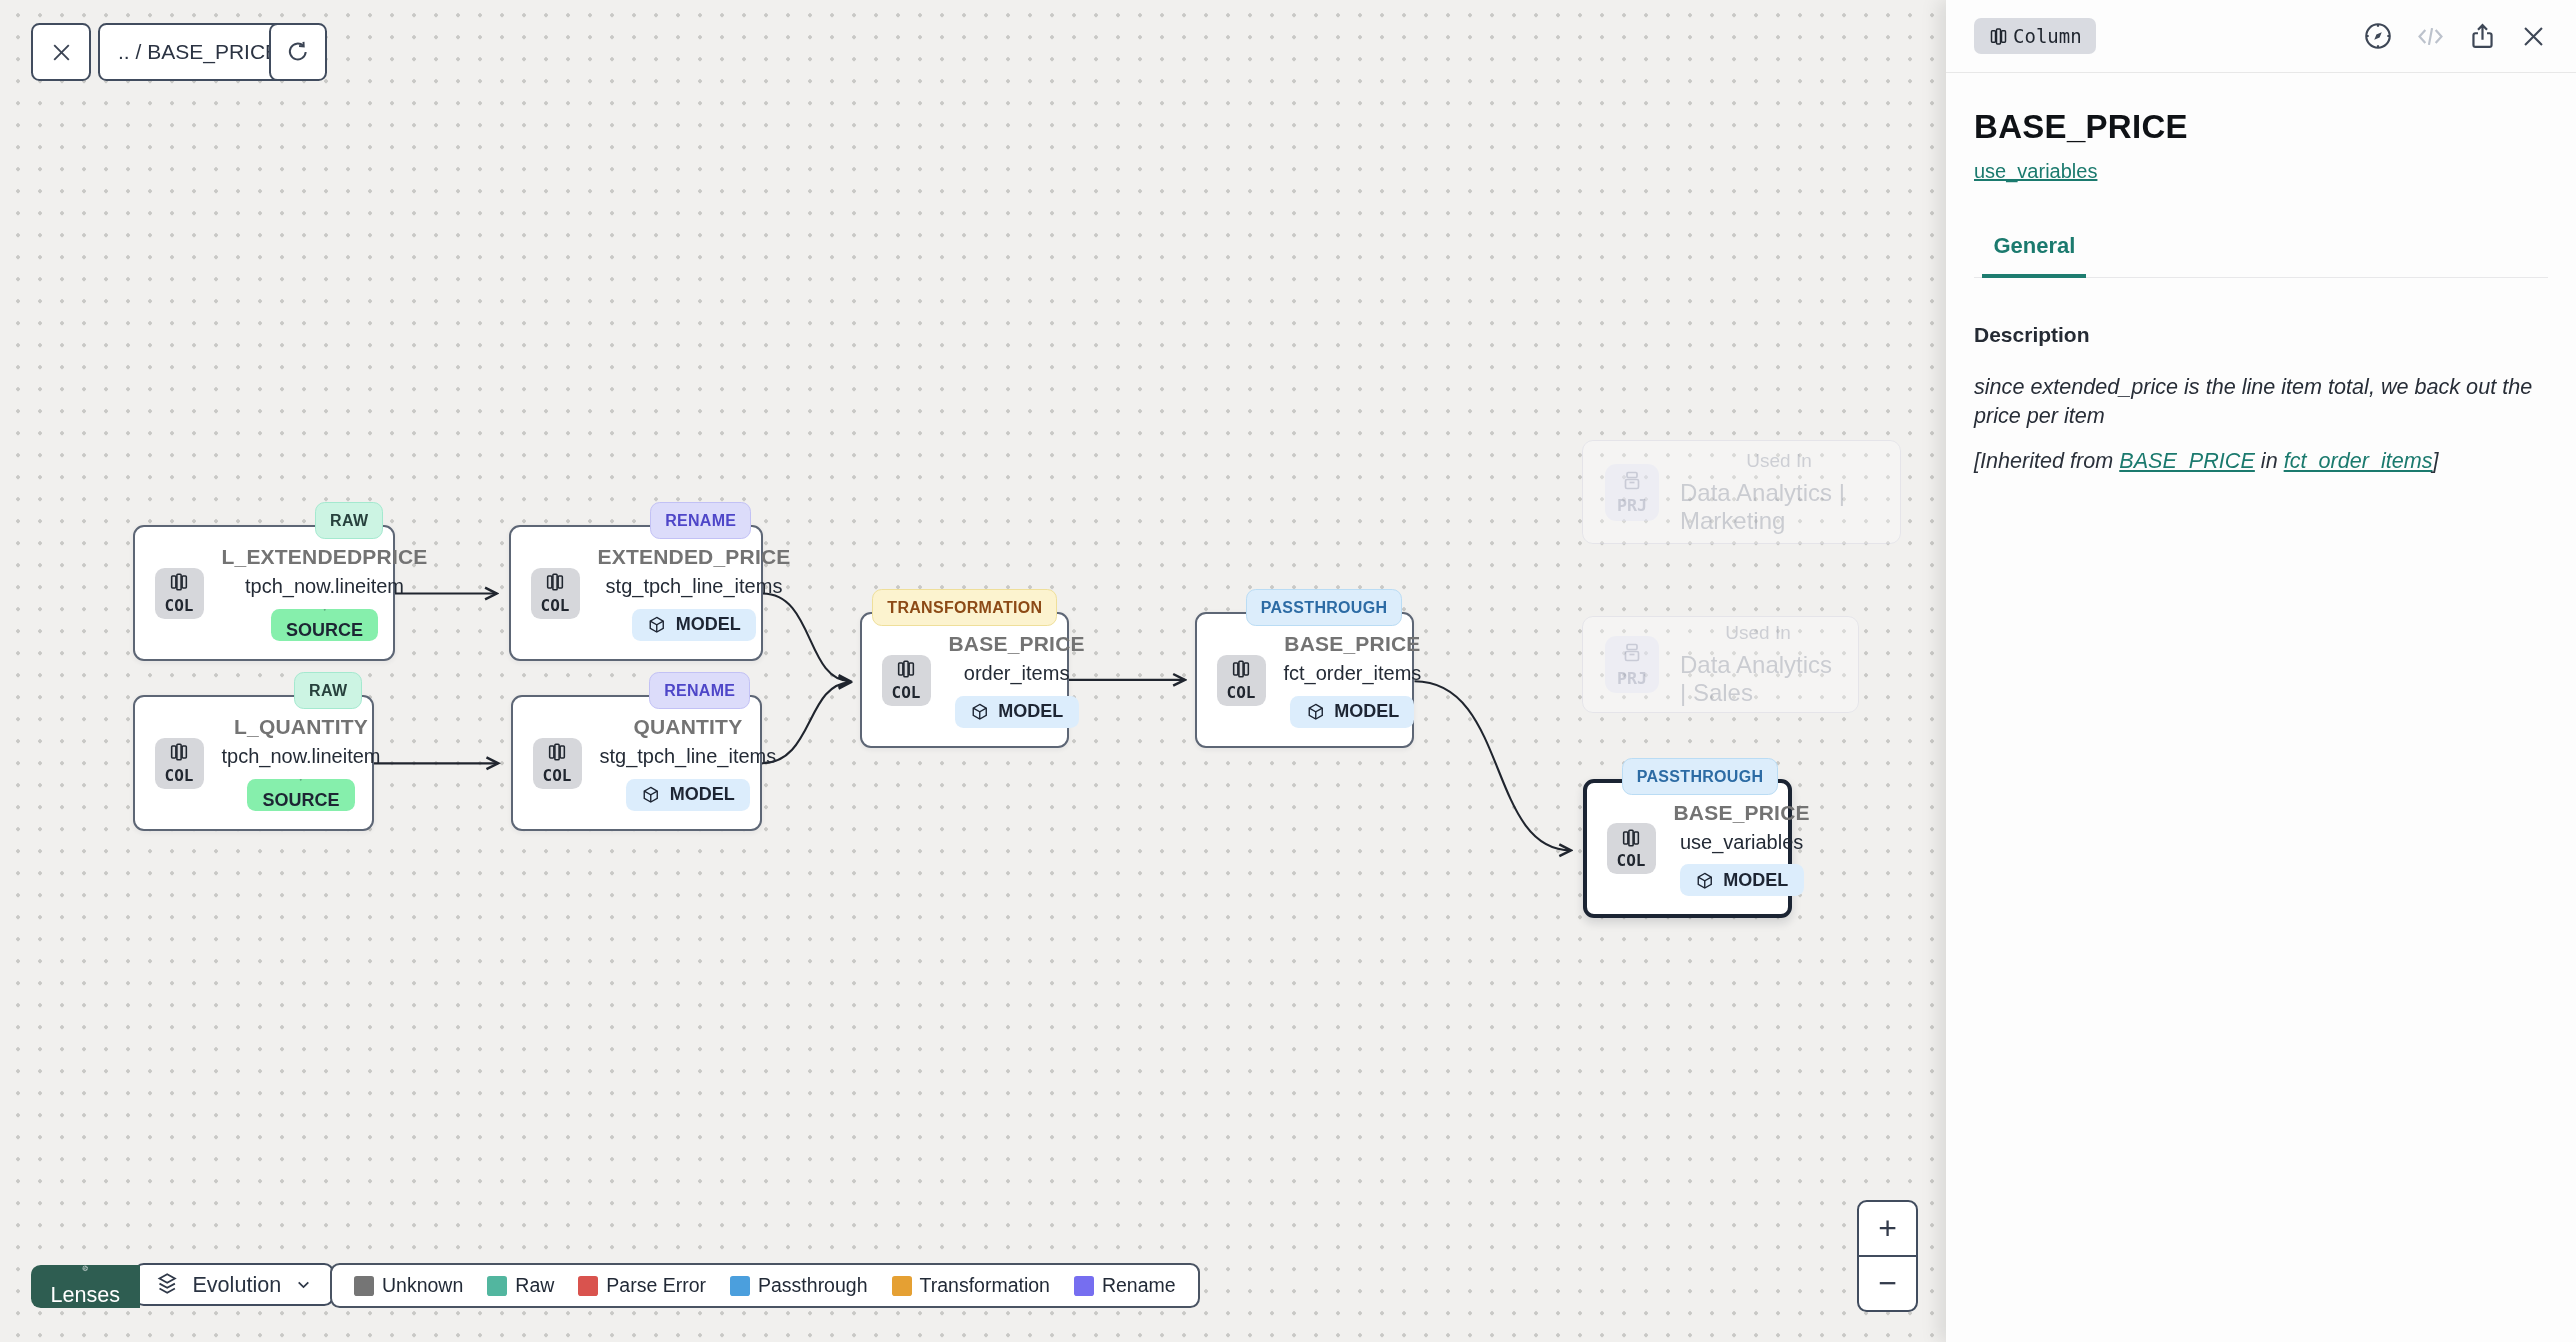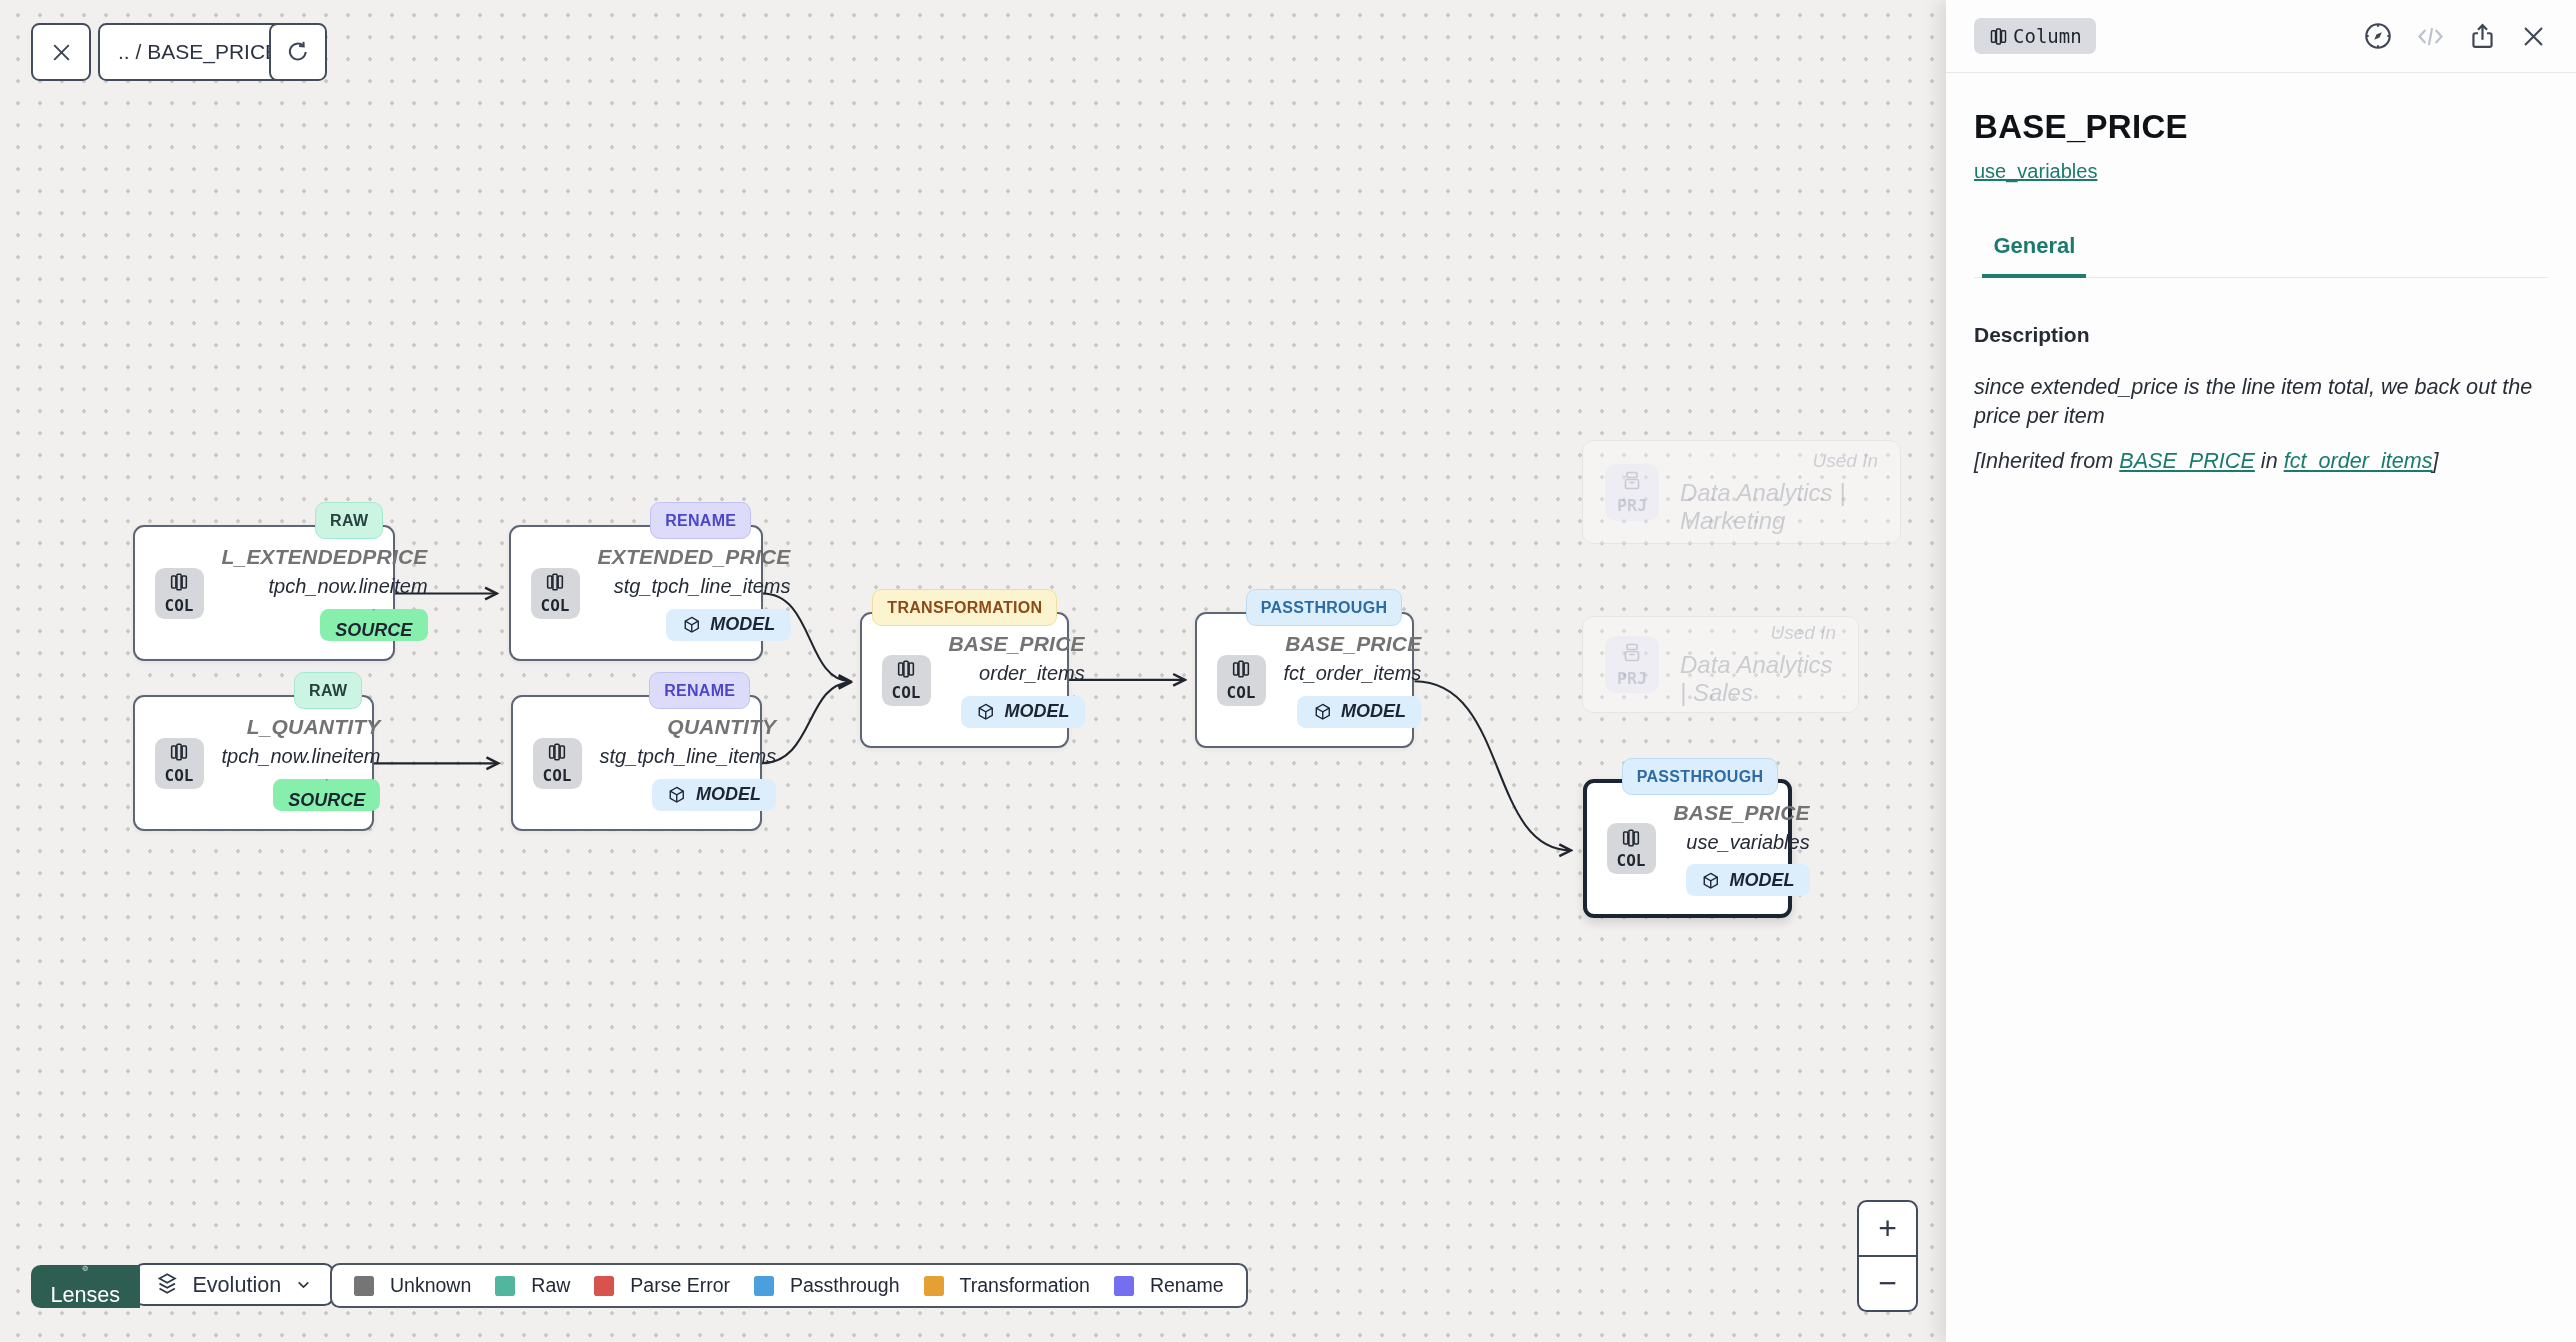--- a/index.html
+++ b/index.html
@@ -20,21 +20,21 @@
 
   
   .node{position:absolute;background:#fff;border:2.1px solid #5d6675;border-radius:11px;
         display:flex;align-items:center;gap:18px;padding:0 19.5px;box-sizing:border-box;
         box-shadow:0 1.4px 5.6px rgba(30,38,55,.06);cursor:pointer;}
   .node.selected{border:4.2px solid #1b2433;box-shadow:0 4.2px 9.7px rgba(20,28,44,.14);}
   .col-chip{flex:none;width:49px;height:51px;background:#d6d7db;border-radius:9.7px;
             display:flex;flex-direction:column;align-items:center;justify-content:center;gap:2.1px;
             color:#20262f;font-family:"DejaVu Sans Mono",monospace;font-size:16px;font-weight:bold;}
   .col-chip svg{stroke:#20262f;}
-  .node-text{display:flex;flex-direction:column;align-items:flex-end;font-style:italic;}
+  .node-text{display:flex;flex-direction:column;align-items:center;}
   .node-title{font-size:21px;font-weight:700;color:#737373;letter-spacing:0.2px;}
   .node-sub{margin-top:6.3px;font-size:20px;color:#242b36;}
   .type-chip{margin-top:10.4px;display:inline-flex;align-items:center;gap:9px;height:32px;
              padding:0 15.3px;border-radius:8.4px;font-size:18px;font-weight:600;color:#1d2533;}
   .type-chip svg{stroke:#1d2533;}
   .type-chip.source{background:#86efac;flex-direction:column;}
   .type-chip.model{background:#dcedfc;}
 
   .badge{position:absolute;top:-25px;right:9.7px;height:35px;padding:0 14px;border-radius:9.7px;
          display:flex;align-items:center;font-size:16px;font-weight:600;letter-spacing:0.3px;}
@@ -56,21 +56,21 @@
   
   .lenses-btn{position:absolute;left:31px;top:1265px;height:43px;display:flex;align-items:center;gap:10.4px;
               padding:0 19.5px;border-radius:9.7px 0 0 9.7px;color:#fff;font-size:21.6px;cursor:pointer;z-index:2;flex-direction:column;}
   .lenses-btn svg{stroke:#fff;}
   .evolution-btn{position:absolute;left:134px;top:1263px;height:43px;display:flex;align-items:center;gap:12px;
                  padding:0 18px;background:#fff;border:2.1px solid #414c5e;border-radius:9.7px;
                  font-size:21.6px;color:#2a3342;cursor:pointer;box-sizing:border-box;}
   .evolution-btn svg{stroke:#2f3848;}
   .legend{position:absolute;left:330px;top:1263px;height:45px;background:#fff;border:2.1px solid #4a5463;
           border-radius:9.7px;display:flex;align-items:center;gap:24px;padding:0 22px;box-sizing:border-box;}
-  .legend-item{display:flex;align-items:center;gap:16px;font-size:19.5px;color:#222a37;}
+  .legend-item{display:flex;align-items:center;gap:8px;font-size:19.5px;color:#222a37;}
   .swatch{width:20px;height:20px;border-radius:2.8px;}
 
   .zoomctl{position:absolute;left:1857px;top:1200px;width:57px;background:#fff;
            border:2.1px solid #414c5e;border-radius:9.7px;overflow:hidden;}
   .zoomctl .zbtn{height:53px;display:flex;align-items:center;justify-content:center;
                  font-size:32px;color:#333b4b;cursor:pointer;}
   .zoomctl .zbtn + .zbtn{border-top:2.1px solid #414c5e;}
 
   
   .panel{position:absolute;top:0;right:0;width:630px;height:100%;background:#fdfdfd;

